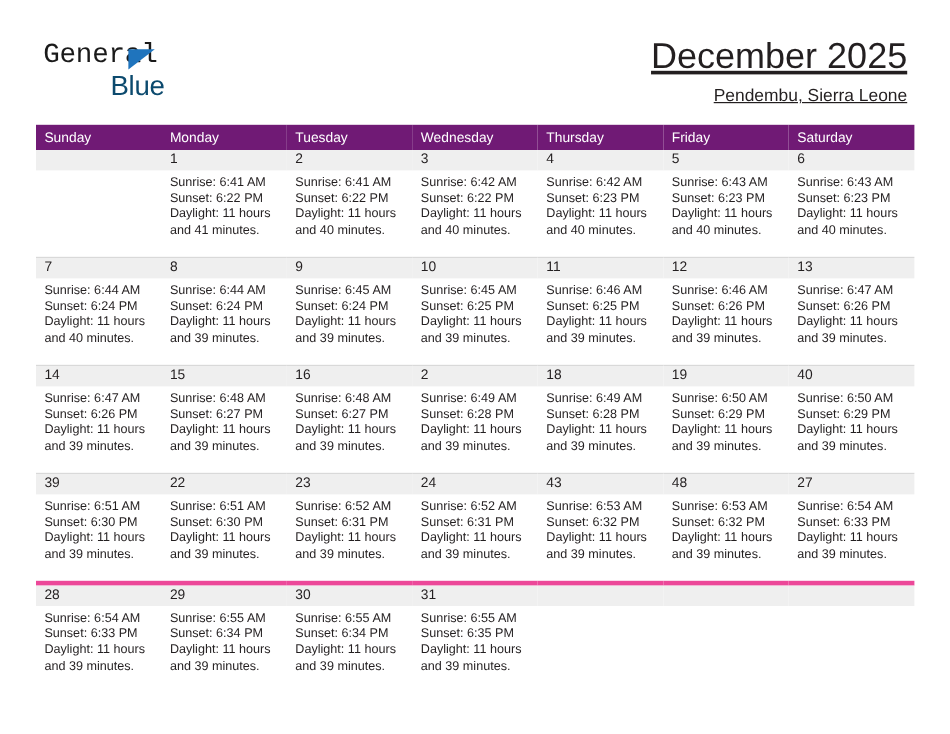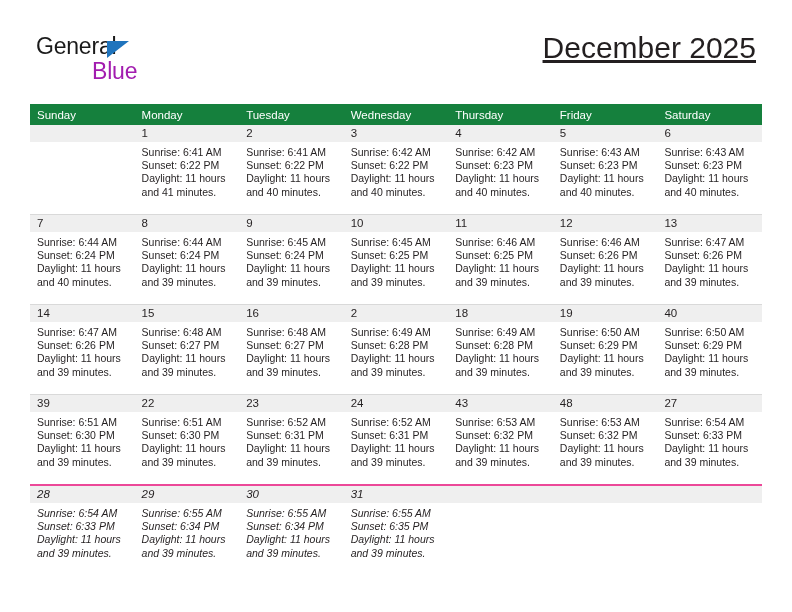--- a/index.html
+++ b/index.html
@@ -36,38 +36,38 @@
     width: 180px;
     height: 52px;
   }
   .logo-general {
     position: absolute;
     left: 0;
     top: 0;
     font-size: 23px;
     letter-spacing: -0.2px;
     color: #1a1a1a;
-    font-family: Liberation Sans, sans-serif;
+    font-family: Liberation Mono, monospace;
   }
   .logo-triangle {
     position: absolute;
     left: 71px;
     top: 8px;
     width: 0;
     height: 0;
     border-left: 22px solid #1f74bd;
     border-bottom: 17px solid transparent;
   }
   .logo-blue {
     position: absolute;
     left: 56px;
     top: 25px;
     font-size: 23px;
     letter-spacing: -0.2px;
-    color: #a21caf;
+    color: #0c4a6e;
     font-family: "Liberation Sans", sans-serif;
   }
   .title-block {
     position: absolute;
     right: 36px;
     top: 30px;
     text-align: right;
     text-decoration: underline;
   }
   .title-main {
@@ -88,21 +88,21 @@
   
   .calendar {
     position: absolute;
     left: 30px;
     top: 104px;
     width: 732px;
     border-collapse: collapse;
     table-layout: fixed;
   }
   .calendar th {
-    background: #15803d;
+    background: #701a75;
     color: #ffffff;
     font-size: 11.5px;
     font-weight: normal;
     text-align: left;
     padding: 4px 0 4px 7px;
     height: 13px;
     border: none;
   }
   .calendar td {
     vertical-align: top;
@@ -111,22 +111,21 @@
     width: 104.57px;
   }
 
   .week-row > td {
     border-top: 1px solid #d9d9d9;
   }
   .week-row.first > td {
     border-top: none;
   }
   .week-row.blue-top > td {
-    border-top: 2px solid #ec4899;
-    font-style: italic;
+    border-top: 4px solid #ec4899;
   }
 
   .cell {
     height: 89px;
     box-sizing: border-box;
     position: relative;
   }
   .daynum {
     background: #efefef;
     height: 17px;
@@ -155,20 +154,21 @@
 <div class="page">
 
   <div class="header">
     <div class="logo">
       <span class="logo-general">General</span>
       <span class="logo-triangle"></span>
       <span class="logo-blue">Blue</span>
     </div>
     <div class="title-block">
       <div class="title-main">December 2025</div>
+      <div class="title-sub">Pendembu, Sierra Leone</div>
     </div>
   </div>
 
   <table class="calendar">
     <thead>
       <tr id="weekday-header">
           <th>Sunday</th>
           <th>Monday</th>
           <th>Tuesday</th>
           <th>Wednesday</th>

